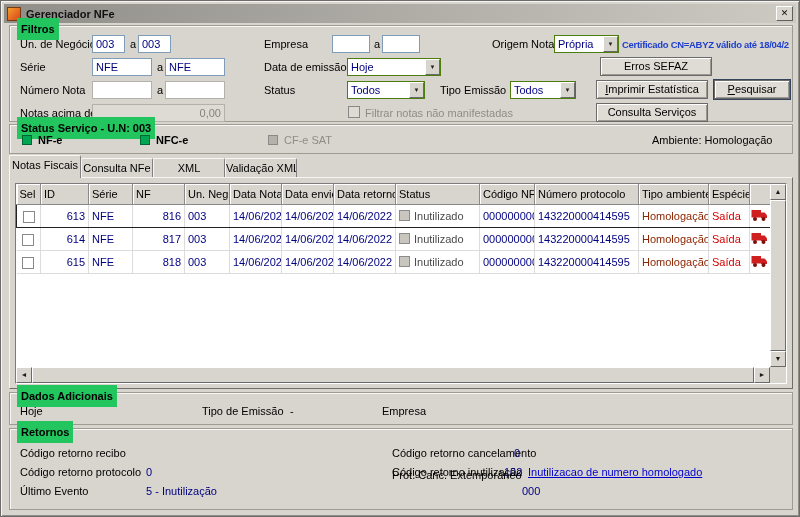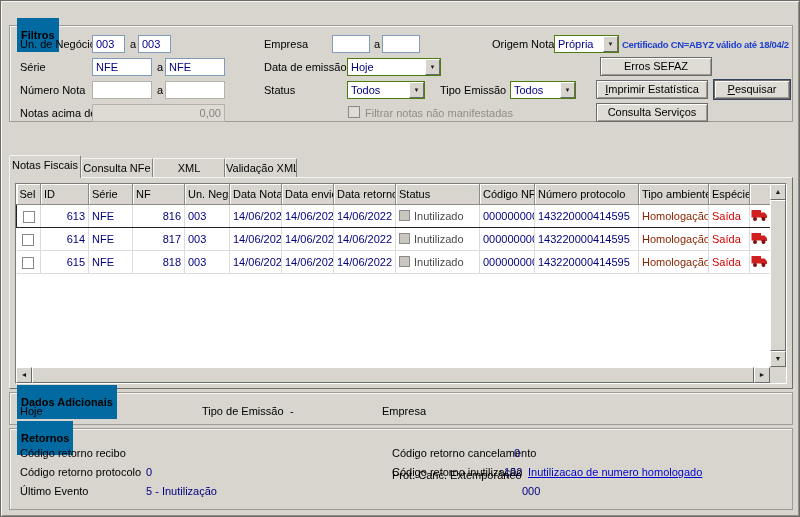--- a/index.html
+++ b/index.html
@@ -7,21 +7,21 @@
   .window{position:relative;width:800px;height:517px;background:#d8d5ce;border:1px solid #6b6b6b;
           box-shadow:inset 1px 1px 0 #f6f5f1,inset -1px -1px 0 #8f8d86;overflow:hidden;box-sizing:border-box}
   .titlebar{position:absolute;left:3px;top:3px;width:792px;height:19px;
             background:linear-gradient(to right,#8f8e89,#cdcac2);display:flex;align-items:center;
             padding:0 3px;box-sizing:border-box}
   .app-icon{width:12px;height:12px;background:linear-gradient(135deg,#f49c2c,#d8451a);border:1px solid #7a3a10;margin-right:5px}
   .title{font-weight:bold;color:#111}
   .close{margin-left:auto;width:17px;height:15px;background:#d8d5ce;border:1px solid;border-color:#fff #5f5f5f #5f5f5f #fff;
          text-align:center;line-height:13px;font-size:9px;color:#111;box-sizing:border-box}
   .groupbox{position:absolute;border:1px solid #9e9b93;box-shadow:inset 1px 1px 0 rgba(255,255,255,.8);box-sizing:border-box}
-  .gtitle{position:absolute;top:-8px;left:7px;background:#0369a1;padding:11px 4px;font-weight:bold;white-space:nowrap}
+  .gtitle{position:absolute;top:-8px;left:7px;background:#22c55e;padding:5px 4px;font-weight:bold;white-space:nowrap}
   .lbl{position:absolute;white-space:nowrap}
   .lbl.dis{color:#8f8d86}
   .lbl.bold{font-weight:bold}
   .tb{position:absolute;height:18px;background:#fff;border:1px solid #7f9db9;color:#000080;
       padding:2px 3px 0;box-sizing:border-box;white-space:nowrap;overflow:hidden}
   .tb.dis{background:#dedbd4;border-color:#b3b1aa;color:#84827c;text-align:right}
   .combo{position:absolute;height:18px;background:#fff;border:1px solid #4d7c0f;box-sizing:border-box}
   .combo-val{position:absolute;left:3px;top:2px;color:#000080;white-space:nowrap}
   .combo-arrow{position:absolute;right:0;top:0;bottom:0;width:15px;background:#d8d5ce;border:1px solid;
                border-color:#fff #6a6a6a #6a6a6a #fff;font-size:6px;text-align:center;line-height:15px;color:#222;box-sizing:border-box}
@@ -66,20 +66,25 @@
   .sthumb{position:absolute;background:#d8d5ce;border:1px solid;border-color:#fff #6a6a6a #6a6a6a #fff;box-sizing:border-box}
   .val{position:absolute;color:#000080;white-space:nowrap}
   .link{position:absolute;color:#0000cc;text-decoration:underline;white-space:nowrap}
   .cert{position:absolute;color:#1f3fcc;font-weight:bold;font-size:9.5px;letter-spacing:-0.3px;white-space:nowrap;overflow:hidden}
 </style>
 </head>
 <body>
 
 <div class="window">
 
+  <div class="titlebar">
+    <div class="app-icon"></div>
+    <span class="title">Gerenciador NFe</span>
+    <div class="close"><span>✕</span></div>
+  </div>
 
   <div class="groupbox" style="left:8px;top:24px;width:784px;height:97px">
     <span class="gtitle">Filtros</span>
 
     <span class="lbl" style="left:10px;top:12px">Un. de Negócio</span>
     <div class="tb" style="left:82px;top:9px;width:33px">003</div>
     <span class="lbl" style="left:120px;top:12px">a</span>
     <div class="tb" style="left:128px;top:9px;width:33px">003</div>
 
     <span class="lbl" style="left:254px;top:12px">Empresa</span>
@@ -129,20 +134,30 @@
 
     <span class="lbl" style="left:10px;top:81px">Notas acima de</span>
     <div class="tb dis" style="left:82px;top:78px;width:133px">0,00</div>
 
     <div class="cb abs dis" style="left:338px;top:80px"></div>
     <span class="lbl dis" style="left:355px;top:81px">Filtrar notas não manifestadas</span>
 
     <div class="btn" style="left:586px;top:77px;width:112px">Consulta Serviços</div>
   </div>
 
+  <div class="groupbox" style="left:8px;top:123px;width:784px;height:30px">
+    <span class="gtitle">Status Serviço - U.N: 003</span>
+    <span class="sq green" style="left:12px;top:10px"></span>
+    <span class="lbl bold" style="left:28px;top:9px">NF-e</span>
+    <span class="sq green" style="left:130px;top:10px"></span>
+    <span class="lbl bold" style="left:146px;top:9px">NFC-e</span>
+    <span class="sq gray" style="left:258px;top:10px"></span>
+    <span class="lbl dis" style="left:274px;top:9px">CF-e SAT</span>
+    <span class="lbl" style="left:642px;top:9px">Ambiente: Homologação</span>
+  </div>
 
   <div class="tab active" style="left:8px">Notas Fiscais</div>
   <div class="tab" style="left:80px">Consulta NFe</div>
   <div class="tab" style="left:152px">XML</div>
   <div class="tab" style="left:224px">Validação XML</div>
 
   <div class="panel">
     <div class="gridbox">
       <table class="grid">
         <colgroup>

